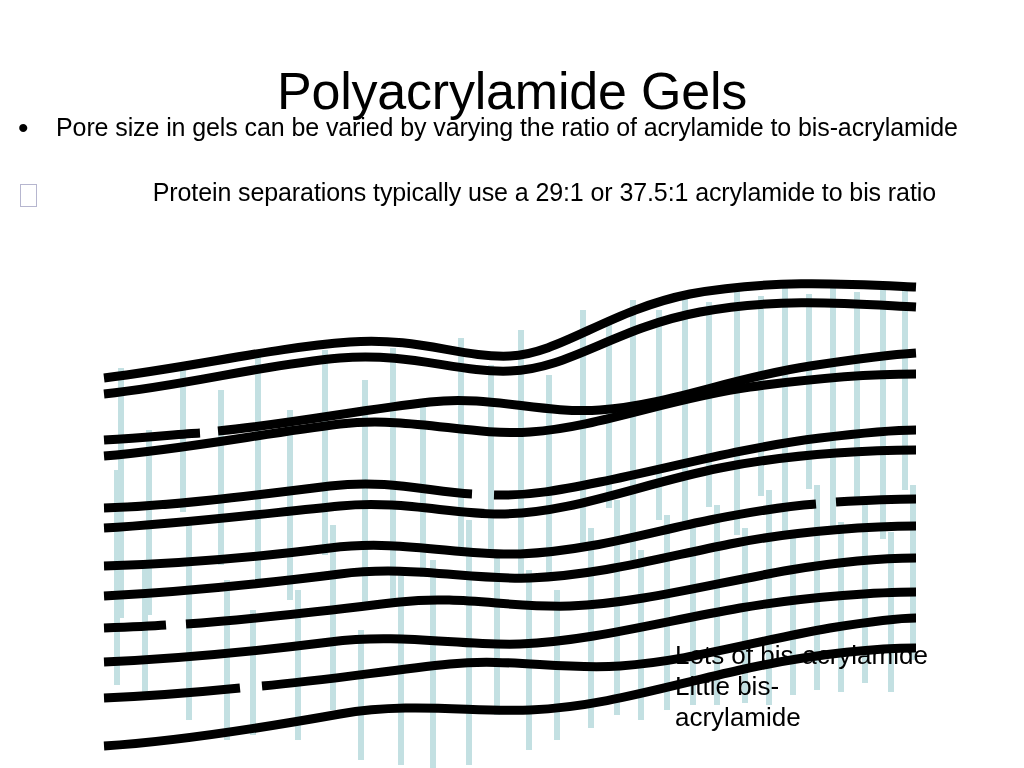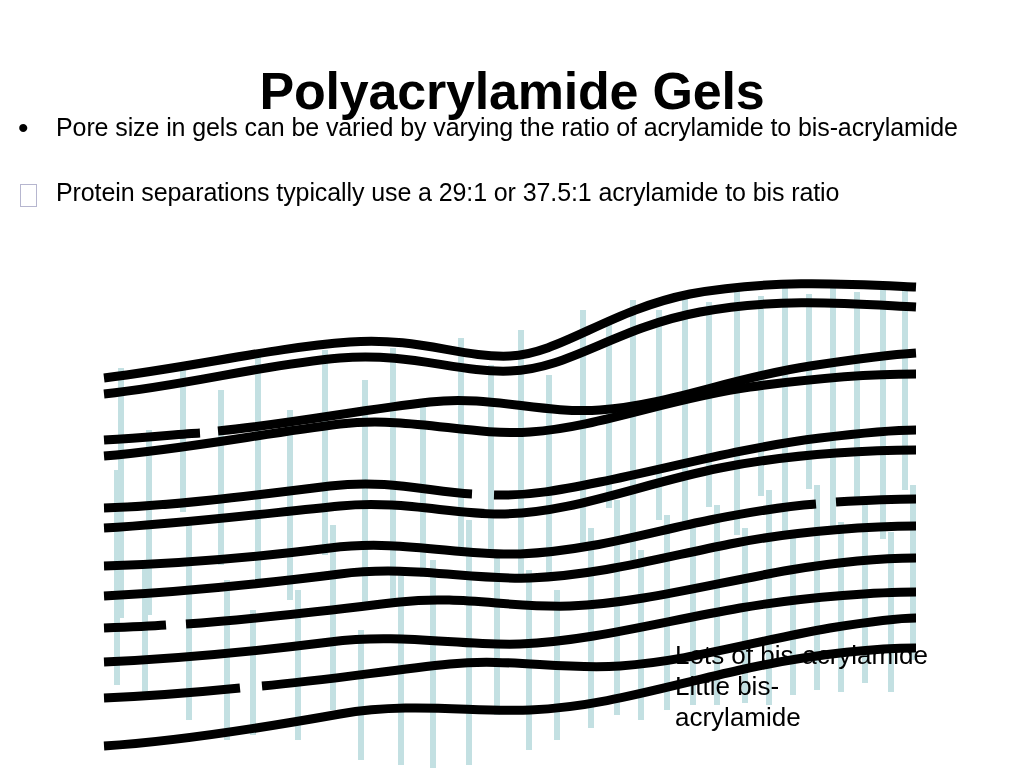--- a/index.html
+++ b/index.html
@@ -28,21 +28,21 @@
 
   
   #slide-title {
     position: absolute;
     left: 0;
     top: 26px;
     width: 1024px;
     text-align: center;
     font-size: 52px;
     line-height: 60px;
-    font-weight: 700;
+    font-weight: 400;
     letter-spacing: -0.2px;
     white-space: nowrap;
   }
 
   
   #bullet-list {
     position: absolute;
     left: 8px;
     top: 101px;
     width: 1000px;
@@ -83,21 +83,21 @@
   }
   .bullet-text {
     display: block;
     font-size: 25px;
     line-height: 53px;
     font-weight: 400;
     letter-spacing: -0.1px;
     max-width: 930px;
   }
   #bullet-row-1 .bullet-text { max-width: 930px; }
-  #bullet-row-2 { margin-top: 12px; }
+  #bullet-row-2 { margin-top: 12px; text-align: right; }
   #bullet-row-2 .bullet-text { max-width: 880px; }
 
   
   #gel-figure {
     position: absolute;
     left: 90px;
     top: 270px;
     width: 840px;
     height: 498px;
   }

